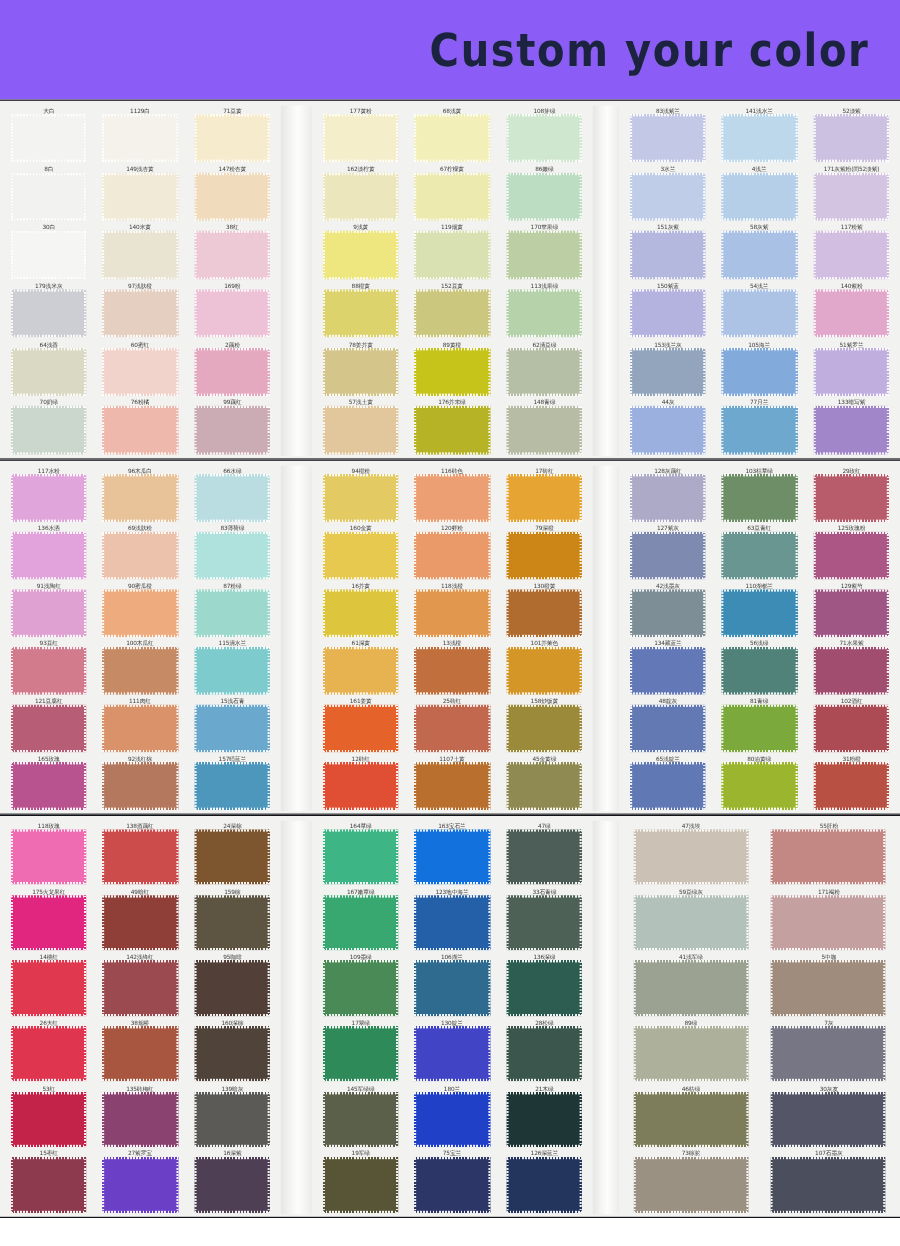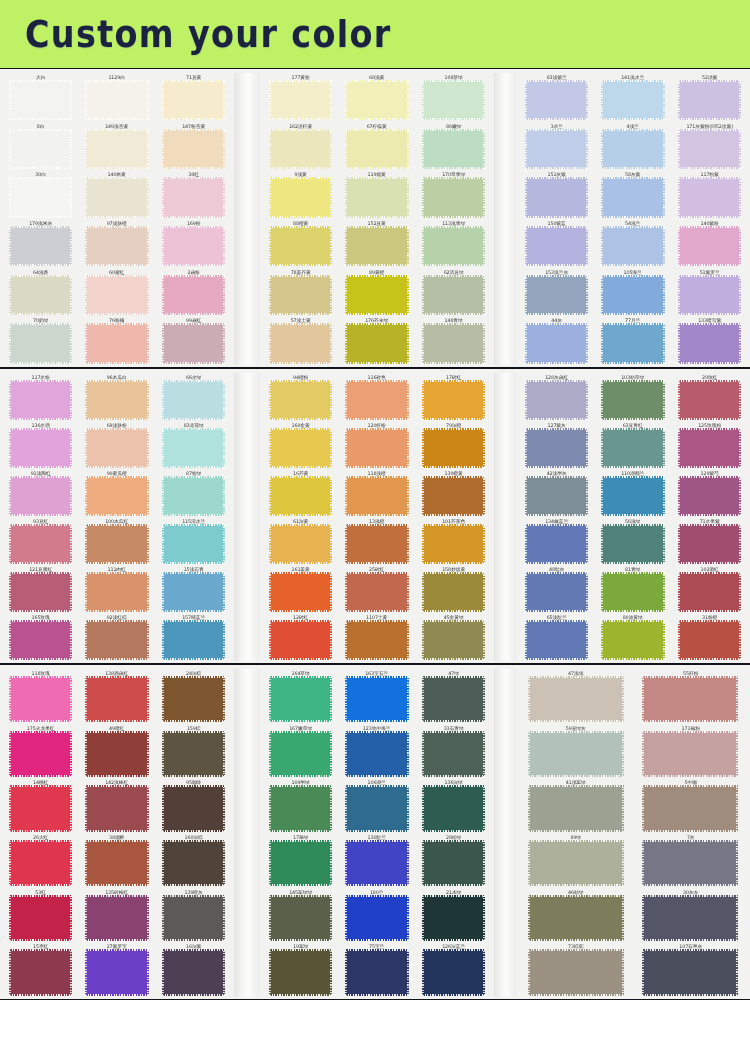--- a/index.html
+++ b/index.html
@@ -13,25 +13,25 @@
 
   #page {
     position: relative;
     width: 750px;
     height: 1038px;
     background: #ffffff;
   }
 
   
   .title-bar {
-    height: 68px;
+    height: 83px;
     display: flex;
     align-items: center;
-    justify-content: flex-start;
-    background: #bef264;
+    justify-content: flex-end;
+    background: #8b5cf6;
   }
   .page-title {
     font-family: "DejaVu Sans", "Liberation Sans", sans-serif;
     font-size: 38px;
     font-weight: 700;
     letter-spacing: 1.5px;
     color: #1b2340;
     transform: scaleX(0.88);
     text-shadow: 0 1px 1px rgba(130,140,170,0.35);
   }

